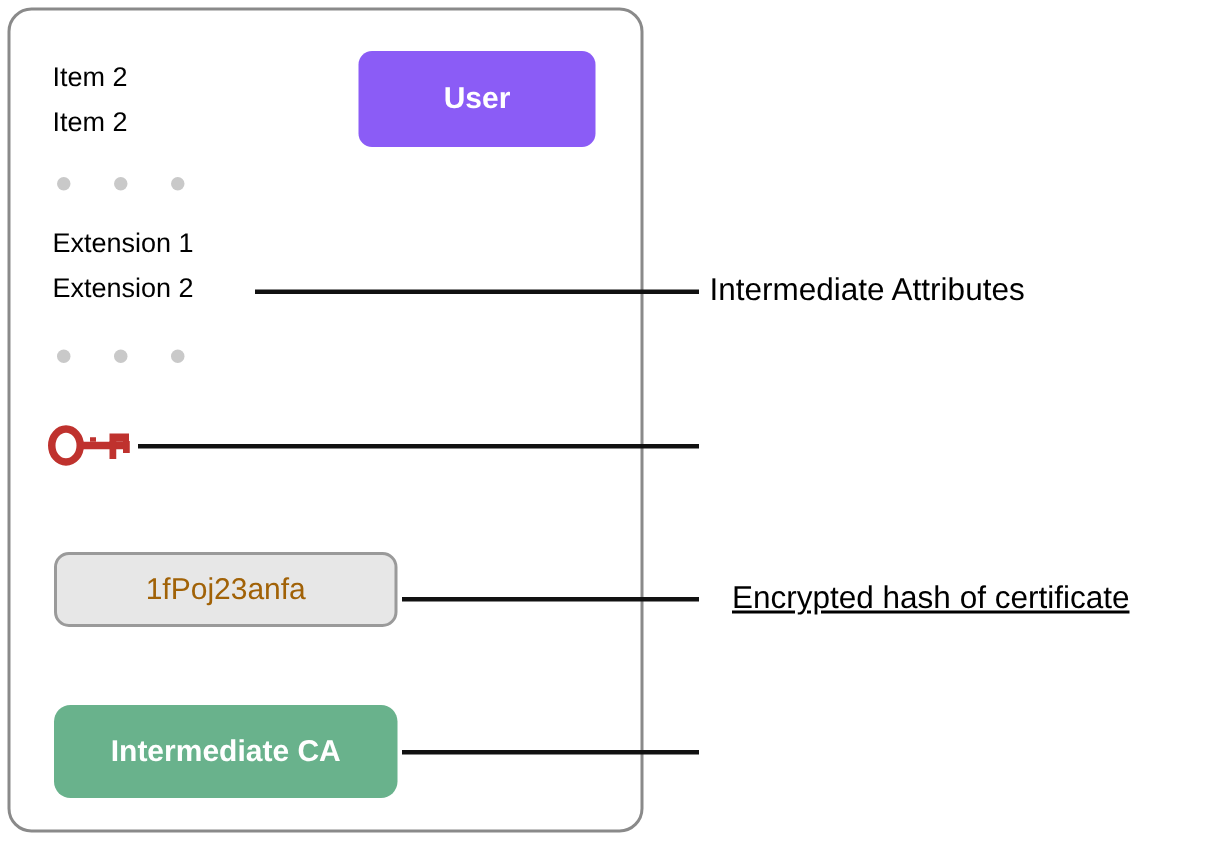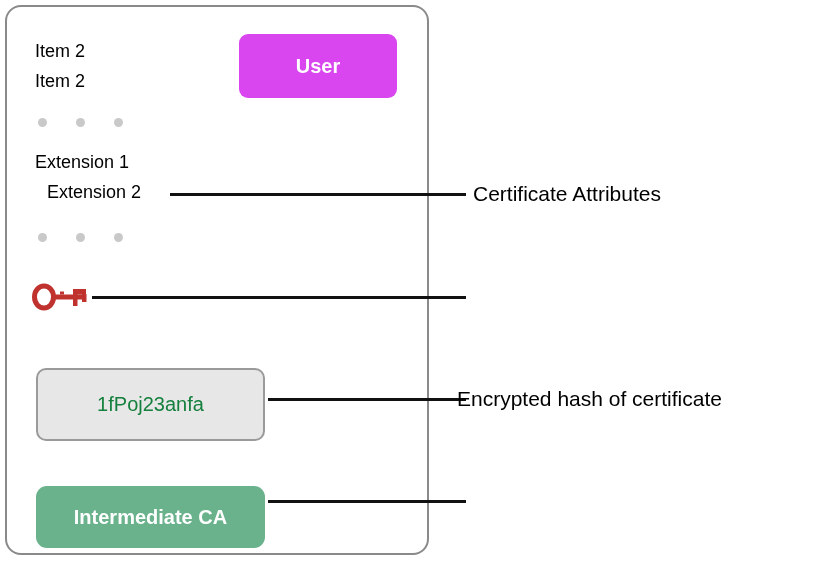--- a/index.html
+++ b/index.html
@@ -37,21 +37,21 @@
   .cert-line {
     position: absolute;
     font-size: 18px;
     color: #000000;
     line-height: 21px;
     white-space: nowrap;
   }
   .item-1 { left: 35px; top: 41px; }
   .item-2 { left: 35px; top: 71px; }
   .ext-1  { left: 35px; top: 152px; }
-  .ext-2  { left: 47px; top: 182px; }
+  .ext-2  { left: 35px; top: 182px; }
 
   
   .dot-row {
     position: absolute;
     display: flex;
     gap: 29px;
   }
   .dot-row-1 { left: 38px; top: 118px; }
   .dot-row-2 { left: 38px; top: 233px; }
   .dot {
@@ -70,49 +70,48 @@
     font-size: 20px;
     font-weight: bold;
     color: #ffffff;
     box-sizing: border-box;
   }
   .pill-user {
     left: 239px;
     top: 34px;
     width: 158px;
     height: 64px;
-    background: #d946ef;
+    background: #8b5cf6;
     border-radius: 9px;
   }
   .pill-ca {
     left: 36px;
     top: 470px;
     width: 229px;
     height: 62px;
     background: #69b28c;
     border-radius: 11px;
-    margin-top: 16px;
   }
 
   
   .hash-box {
     position: absolute;
     left: 36px;
     top: 368px;
     width: 229px;
-    height: 73px;
+    height: 50px;
     background: #e7e7e7;
     border: 2px solid #9a9a9a;
     border-radius: 10px;
     display: flex;
     align-items: center;
     justify-content: center;
     box-sizing: border-box;
     font-size: 20px;
-    color: #15803d;
+    color: #a16207;
   }
 
   
   .key-icon {
     position: absolute;
     left: 32px;
     top: 283px;
     width: 58px;
     height: 28px;
   }
@@ -131,21 +130,21 @@
   
   .annot {
     position: absolute;
     font-size: 21px;
     color: #000000;
     white-space: nowrap;
     line-height: 21px;
   }
   .annot-attrs { left: 473px; top: 183px; }
   .annot-key   { left: 473px; top: 286px; }
-  .annot-hash  { left: 457px; top: 388px; }
+  .annot-hash  { left: 488px; top: 388px; text-decoration: underline; }
   .annot-sig   { left: 473px; top: 490px; }
 </style>
 </head>
 <body>
 
 <div id="stage">
 
   <div class="cert-panel"></div>
 
   <div class="cert-line item-1">Item 2</div>
@@ -185,16 +184,16 @@
 
   <div class="hash-box">1fPoj23anfa</div>
 
   <div class="pill pill-ca">Intermediate CA</div>
 
   <div class="leader leader-attrs"></div>
   <div class="leader leader-key"></div>
   <div class="leader leader-hash"></div>
   <div class="leader leader-sig"></div>
 
-  <div class="annot annot-attrs">Certificate Attributes</div>
+  <div class="annot annot-attrs">Intermediate Attributes</div>
   <div class="annot annot-hash">Encrypted hash of certificate</div>
 
 </div>
 
 </body></html>

